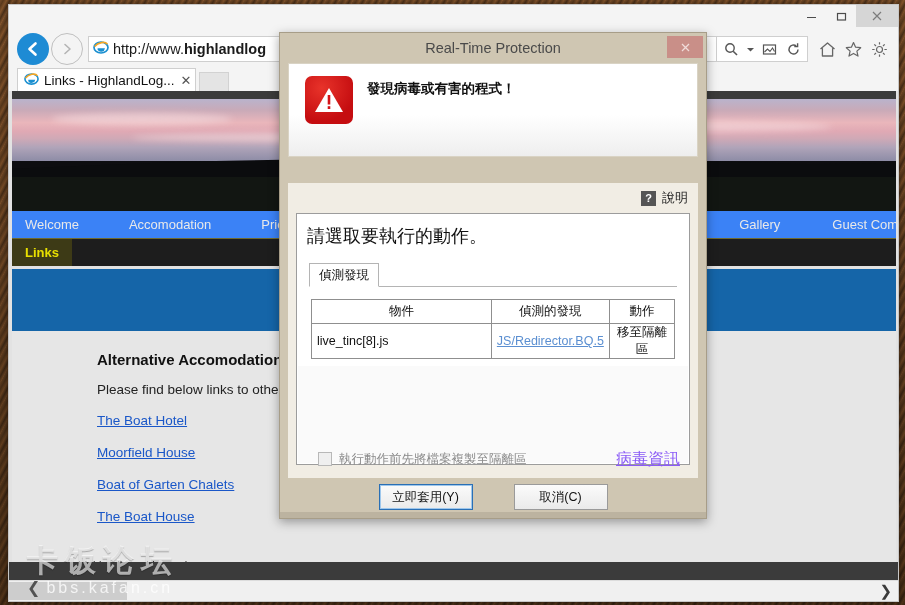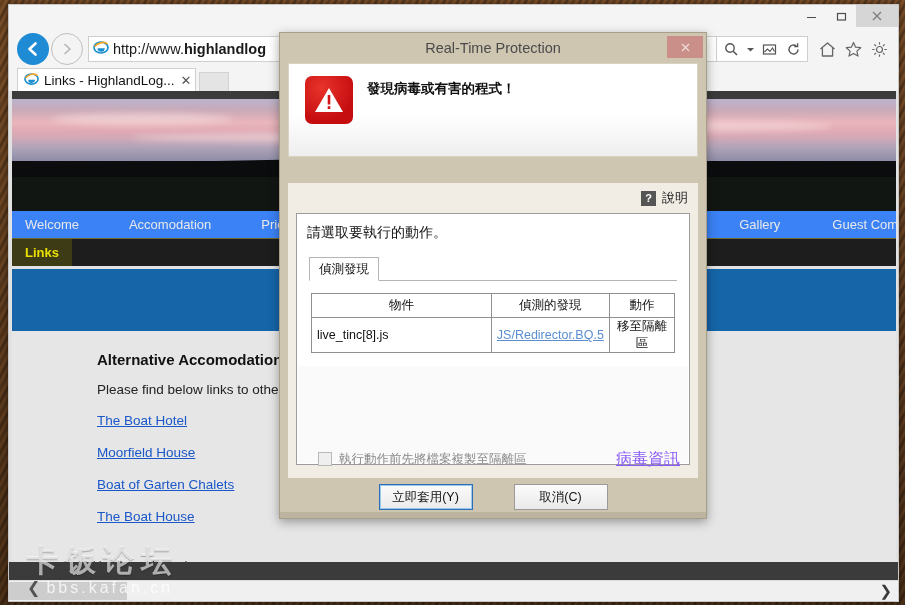--- a/index.html
+++ b/index.html
@@ -105,21 +105,21 @@
   #warnicon{width:48px;height:48px;margin:2px 14px 0 16px;border-radius:7px;flex:0 0 auto;
             background:radial-gradient(circle at 35% 25%,#e8332a,#c50d10 70%);
             display:flex;align-items:center;justify-content:center;}
   #warnmsg{font-size:13.5px;font-weight:bold;color:#111;padding-top:6px;}
   #dlg-body{position:absolute;left:8px;right:8px;top:150px;bottom:40px;background:#f1ede4;}
   #helprow{height:30px;display:flex;align-items:center;justify-content:flex-end;padding-right:10px;}
   #helprow .qmark{width:15px;height:15px;background:#555;color:#fff;font-size:11px;font-weight:bold;
                   display:flex;align-items:center;justify-content:center;margin-right:6px;}
   #helprow .htxt{font-size:13px;color:#1f1f1f;}
   #panel{margin:0 8px;background:#fff;border:1px solid #9c9c9c;height:240px;padding:10px 10px 0 10px;position:relative;}
-  #prompt{font-size:14px;color:#111;margin-bottom:16px;}
+  #prompt{font-size:18px;color:#111;margin-bottom:16px;}
   #tabrow{display:flex;align-items:flex-end;height:22px;border-bottom:1px solid #b4b4b4;margin:0 2px;}
   #tabrow .dtab{height:22px;background:#fff;border:1px solid #b4b4b4;border-bottom:1px solid #fff;
                 display:flex;align-items:center;padding:0 9px;font-size:12.5px;color:#111;position:relative;top:1px;}
   #tbl{margin:12px 4px 0 4px;border:1px solid #8f8f8f;border-collapse:collapse;width:calc(100% - 8px);}
   #tbl th{border:1px solid #8f8f8f;font-size:12.5px;font-weight:normal;color:#111;height:21px;background:#fff;}
   #tbl td{border:1px solid #8f8f8f;border-top:none;font-size:12.5px;color:#111;height:21px;padding:0 5px;background:#fff;}
   #tbl td.c2{text-align:center;}
   #tbl td a{color:#5b8fd1;text-decoration:underline;}
   #tbl .col1{width:52%;} #tbl .col2{width:29%;} #tbl .col3{width:19%;}
   #bodyfill{position:absolute;left:1px;right:1px;bottom:1px;top:152px;background:#fafafa;}

